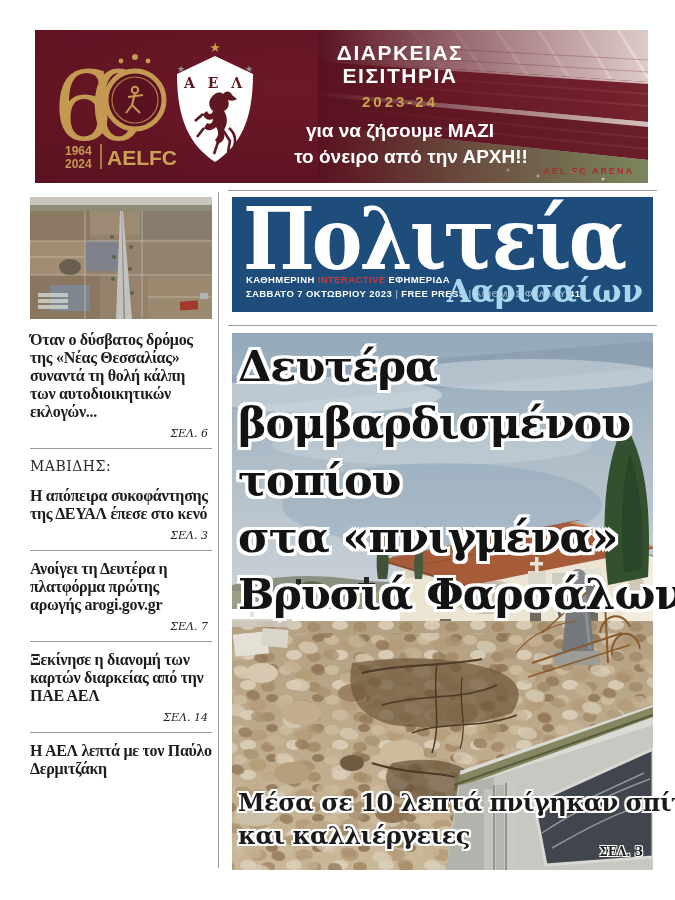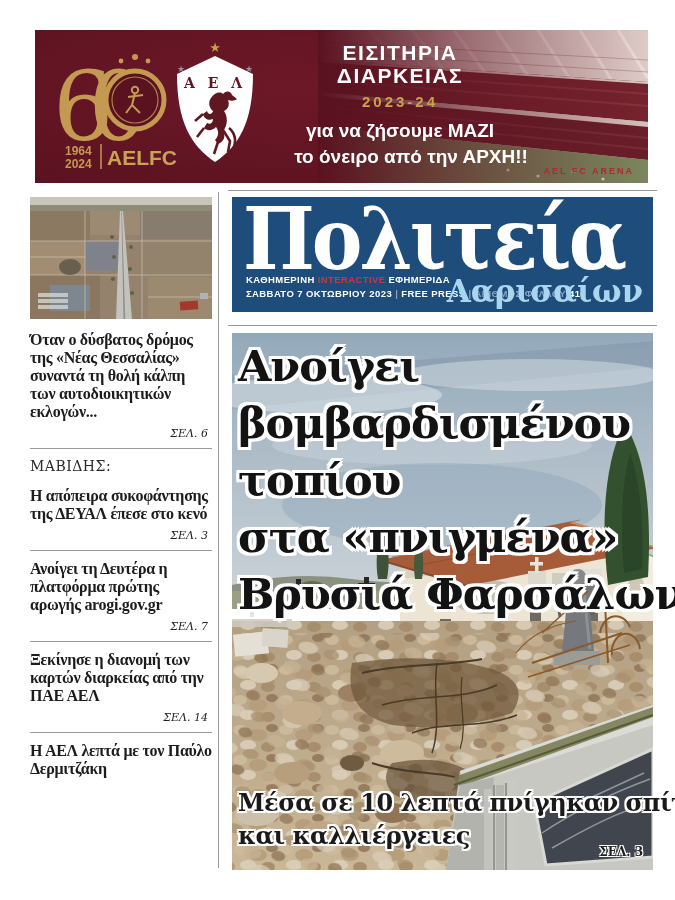--- a/index.html
+++ b/index.html
@@ -153,22 +153,22 @@
           <path d="M51,106 L47,118"></path>
             <path d="M56,94 L63,105 L61,116"></path>
           <path d="M37,92 L30,101"></path>
             <path d="M36,78 L28,85"></path>
           <path d="M62,92 C68,97 70,105 66,113"></path>
         </g>
       </g>
     </svg>
 
     <div class="b-title">
+      <div>ΔΙΑΡΚΕΙΑΣ</div>
       <div>ΕΙΣΙΤΗΡΙΑ</div>
-      <div>ΔΙΑΡΚΕΙΑΣ</div>
     </div>
     <div class="b-season">2023-24</div>
     <div class="b-slogan">
       <div class="l1">για να ζήσουμε ΜΑΖΙ</div>
       <div class="l2">το όνειρο από την ΑΡΧΗ!!</div>
     </div>
     <div class="b-arena">AEL FC ARENA</div>
   </div>
 
   <div class="vdivider"></div>
@@ -409,21 +409,21 @@
         <polygon points="302,470 421,416 421,524 314,532" fill="none" stroke="#d8d9d3" stroke-width="3"></polygon>
         <g stroke="#aab0b8" stroke-width="1.5" opacity="0.75" fill="none">
           <path d="M310,500 C340,480 380,460 418,446"></path>
           <path d="M320,515 C350,498 390,476 420,470"></path>
           <path d="M330,478 C356,466 386,452 412,440"></path>
         </g>
       </g>
     </svg>
 
     <div class="headline">
-      <div>Ανοίγει</div>
+      <div>Δευτέρα</div>
       <div>βομβαρδισμένου</div>
       <div>τοπίου</div>
       <div>στα «πνιγμένα»</div>
       <div>Βρυσιά Φαρσάλων</div>
     </div>
 
     <div class="caption">
       <div>Μέσα σε 10 λεπτά πνίγηκαν σπίτια</div>
       <div>και καλλιέργειες</div>
     </div>

